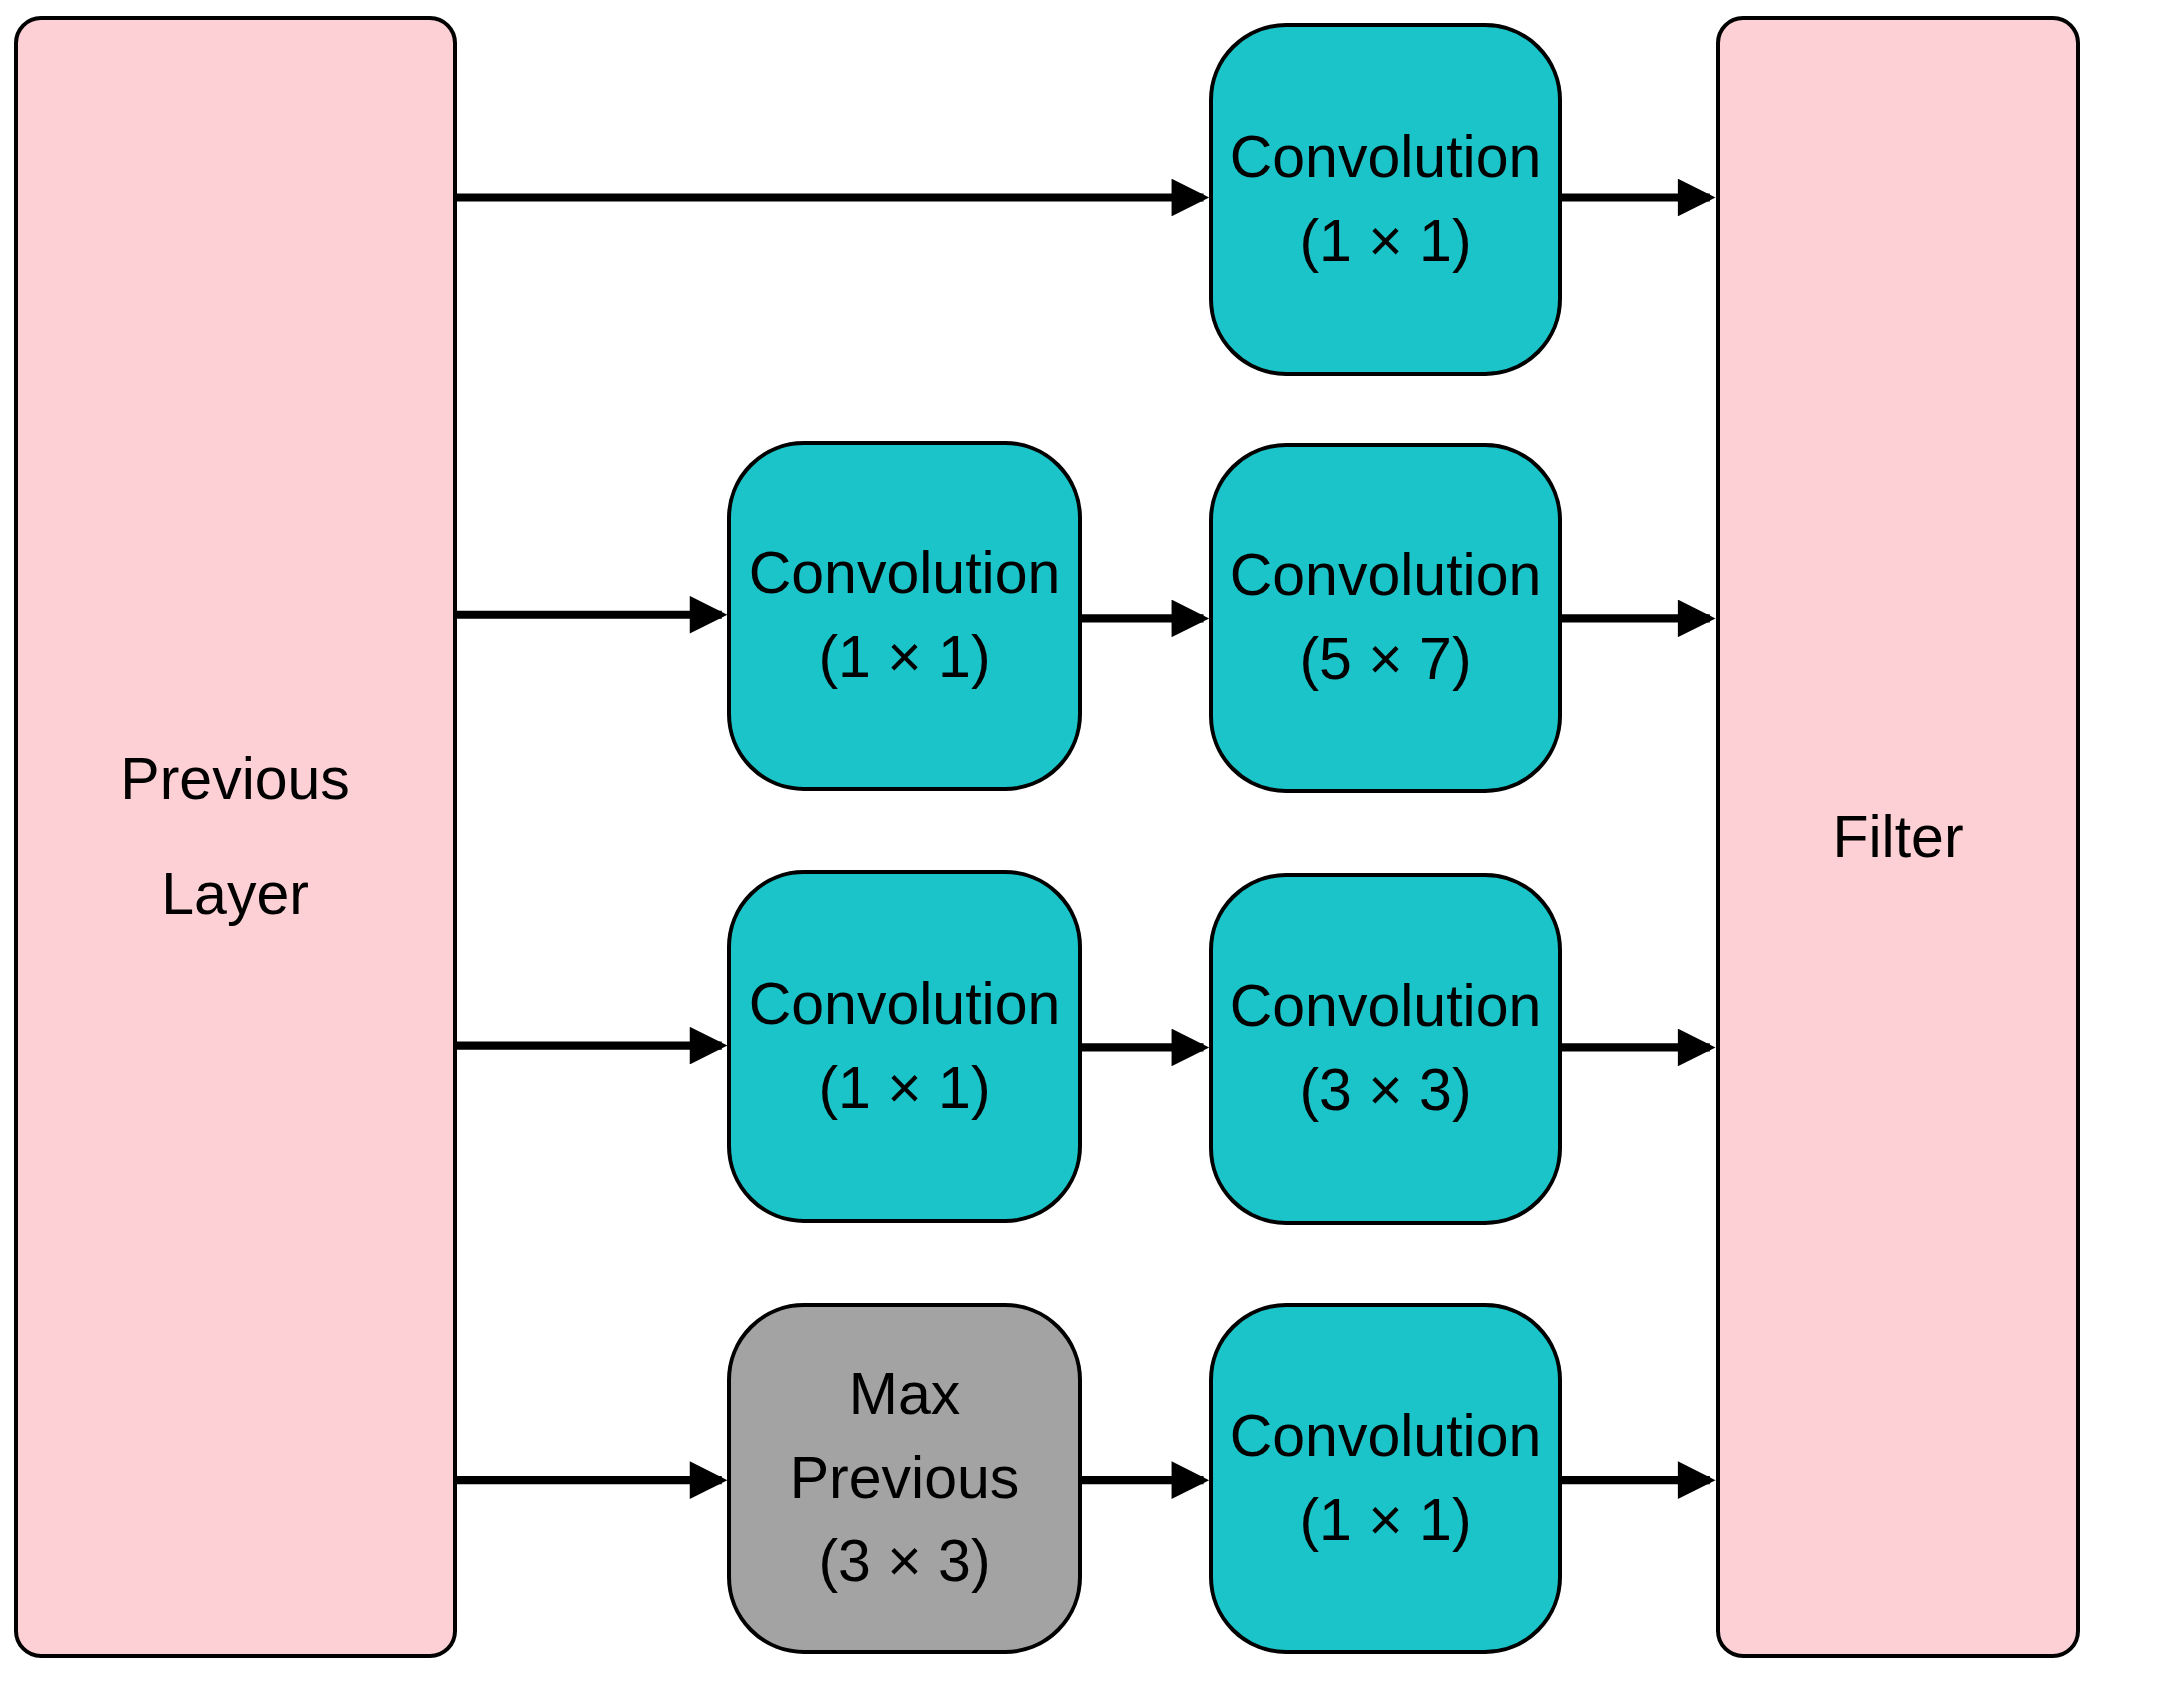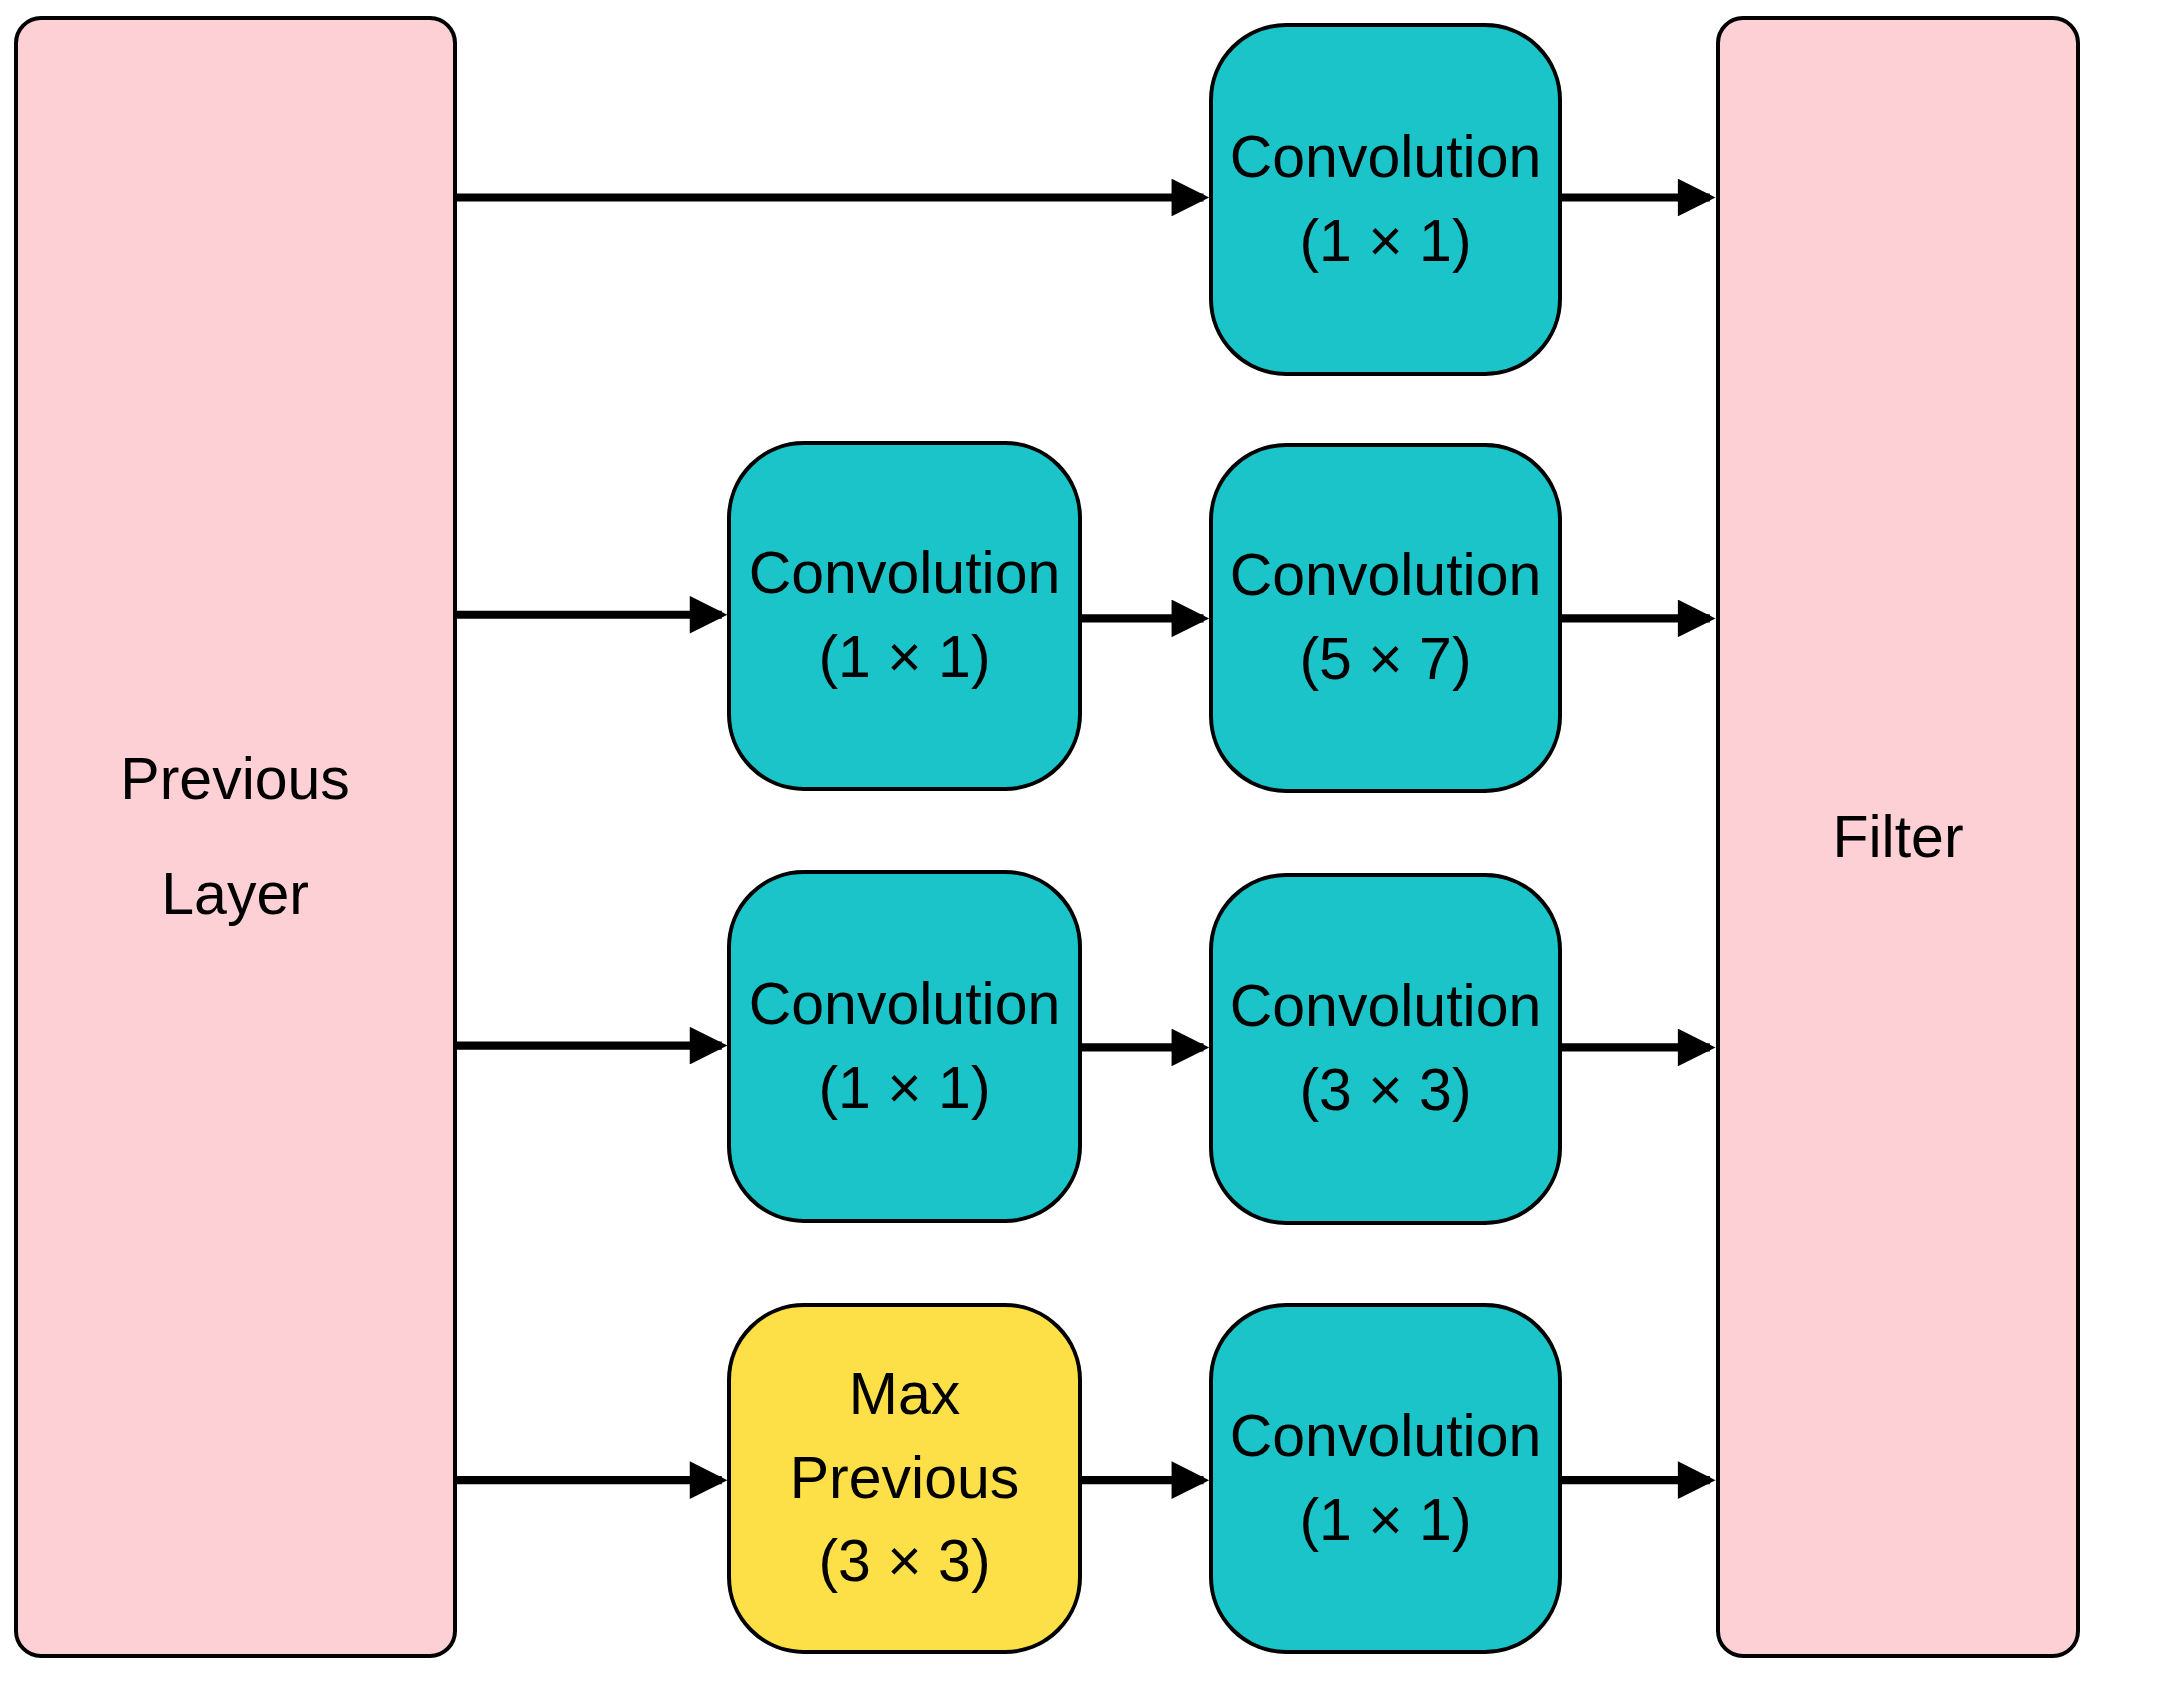--- a/index.html
+++ b/index.html
@@ -84,21 +84,21 @@
       <div>(5 × 7)</div>
     </div>
     <div class="node conv" style="left: 727px; top: 870px; width: 355px; height: 353px; background: rgb(27, 196, 200); border-color: rgb(0, 0, 0);">
       <div>Convolution</div>
       <div>(1 × 1)</div>
     </div>
     <div class="node conv" style="left: 1209px; top: 873px; width: 353px; height: 352px; background: rgb(27, 196, 200); border-color: rgb(0, 0, 0);">
       <div>Convolution</div>
       <div>(3 × 3)</div>
     </div>
-    <div class="node pool" style="left: 727px; top: 1303px; width: 355px; height: 351px; background: #fde047; border-color: rgb(0, 0, 0);">
+    <div class="node pool" style="left: 727px; top: 1303px; width: 355px; height: 351px; background: #a3a3a3; border-color: rgb(0, 0, 0);">
       <div>Max</div>
       <div>Previous</div>
       <div>(3 × 3)</div>
     </div>
     <div class="node conv" style="left: 1209px; top: 1303px; width: 353px; height: 351px; background: rgb(27, 196, 200); border-color: rgb(0, 0, 0);">
       <div>Convolution</div>
       <div>(1 × 1)</div>
     </div>
     <div class="node io" style="left: 1716px; top: 16.4px; width: 364px; height: 1642px; background: rgb(252, 208, 212); border-color: rgb(0, 0, 0);">
       <div>Filter</div>

